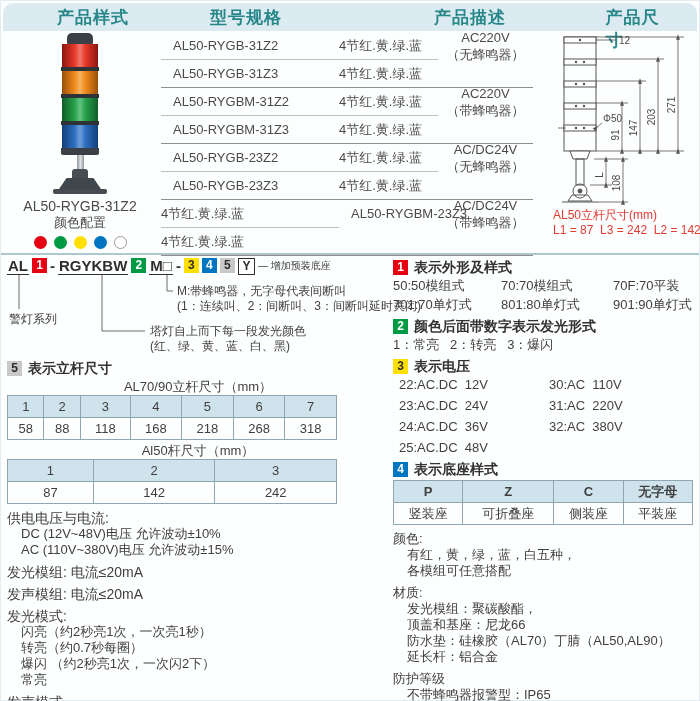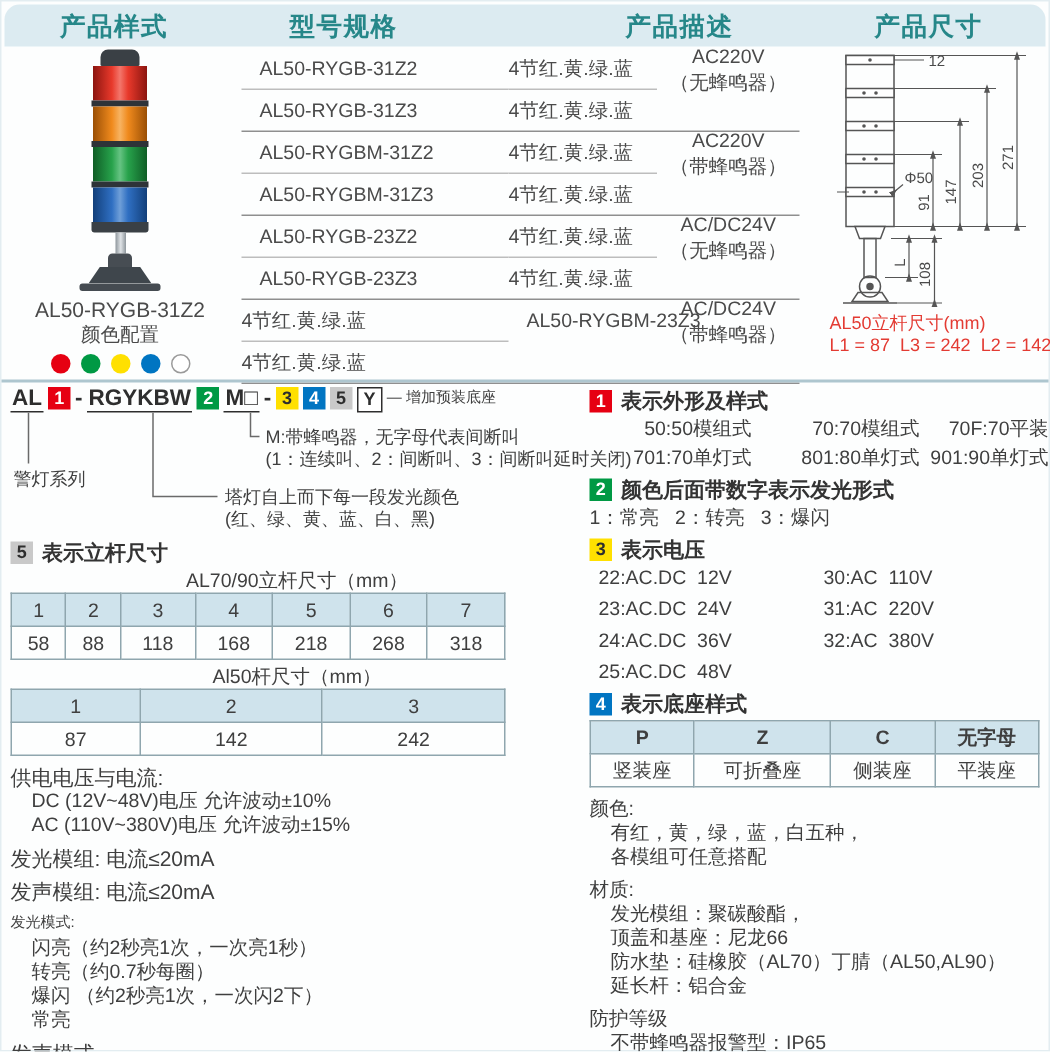--- a/index.html
+++ b/index.html
@@ -2,21 +2,21 @@
 <html><head>
 <meta charset="utf-8">
 <style>
   html,body{margin:0;padding:0;}
   body{width:700px;height:701px;overflow:hidden;background:#fbfdfe;
        font-family:"Liberation Sans","DejaVu Sans",sans-serif;color:#3f3f3f;}
   .sheet{position:relative;width:700px;height:701px;background:#fdfefe;border:1px solid #e3edf1;box-sizing:border-box;}
 
   
   .band{position:absolute;top:2px;left:2px;right:2px;height:28px;background:#dcebf1;border-radius:10px 10px 0 0;}
-  .band .tab{position:absolute;top:3px;transform:translateX(-50%);font-size:17px;font-weight:bold;color:#268789;letter-spacing:1px;}
+  .band .tab{position:absolute;top:3px;transform:translateX(-50%);font-size:17px;font-weight:bold;color:#268789;letter-spacing:1px;margin-left:17px;}
   .tab1{left:73px}.tab2{left:226px}.tab3{left:450px}.tab4{left:616px}
 
   
   .photo{position:absolute;left:0;top:32px;width:158px;text-align:center;}
   .tower{width:60px;margin:0 auto;}
   .cap{width:26px;height:11px;background:#3a4045;border-radius:5px 5px 1px 1px;margin:0 auto;}
   .tband{width:38px;height:4px;background:#2e3338;margin:0 auto;}
   .tseg{width:36px;height:23px;margin:0 auto;}
   .seg-red{background:linear-gradient(90deg,#8c1510,#e8392b 35%,#f3766b 50%,#e8392b 65%,#8c1510);}
   .seg-orange{background:linear-gradient(90deg,#9a4f05,#f08a1d 35%,#f7b362 50%,#f08a1d 65%,#9a4f05);}
@@ -75,21 +75,21 @@
   .tcap{text-align:center;font-size:13px;margin-top:3px;}
 
   .blockT{margin-top:6px;}
   .ind{padding-left:14px;}
 
   .btab{width:300px;text-align:center;font-size:13px;}
   .btab td{border:1px solid #8fa6ae;height:19px;}
   .btab tr.hd td{background:#cfe3ec;font-weight:bold;}
 
   .vgrid{display:grid;grid-template-columns:150px 150px;row-gap:5px;padding-left:6px;white-space:pre;}
-  .srow{display:grid;grid-template-columns:108px 112px 86px;white-space:nowrap;text-align:right;}
+  .srow{display:grid;grid-template-columns:108px 112px 86px;white-space:nowrap;}
 </style>
 </head>
 <body>
 
 <div class="sheet">
 
   <div class="band">
     <span class="tab tab1">产品样式</span>
     <span class="tab tab2">型号规格</span>
     <span class="tab tab3">产品描述</span>
@@ -311,21 +311,21 @@
 
     <div class="blockT">
       <div style="font-size:14px">供电电压与电流:</div>
       <div class="ind">DC (12V~48V)电压 允许波动±10%</div>
       <div class="ind">AC (110V~380V)电压 允许波动±15%</div>
     </div>
     <div class="blockT" style="font-size:14px">发光模组: 电流≤20mA</div>
     <div class="blockT" style="font-size:14px">发声模组: 电流≤20mA</div>
 
     <div class="blockT">
-      <div style="font-size:10px">发光模式:</div>
+      <div style="font-size:14px">发光模式:</div>
       <div class="ind">闪亮（约2秒亮1次，一次亮1秒）</div>
       <div class="ind">转亮（约0.7秒每圈）</div>
       <div class="ind">爆闪 （约2秒亮1次，一次闪2下）</div>
       <div class="ind">常亮</div>
     </div>
 
     <div class="blockT">
       <div style="font-size:14px">发声模式</div>
 
     </div>

